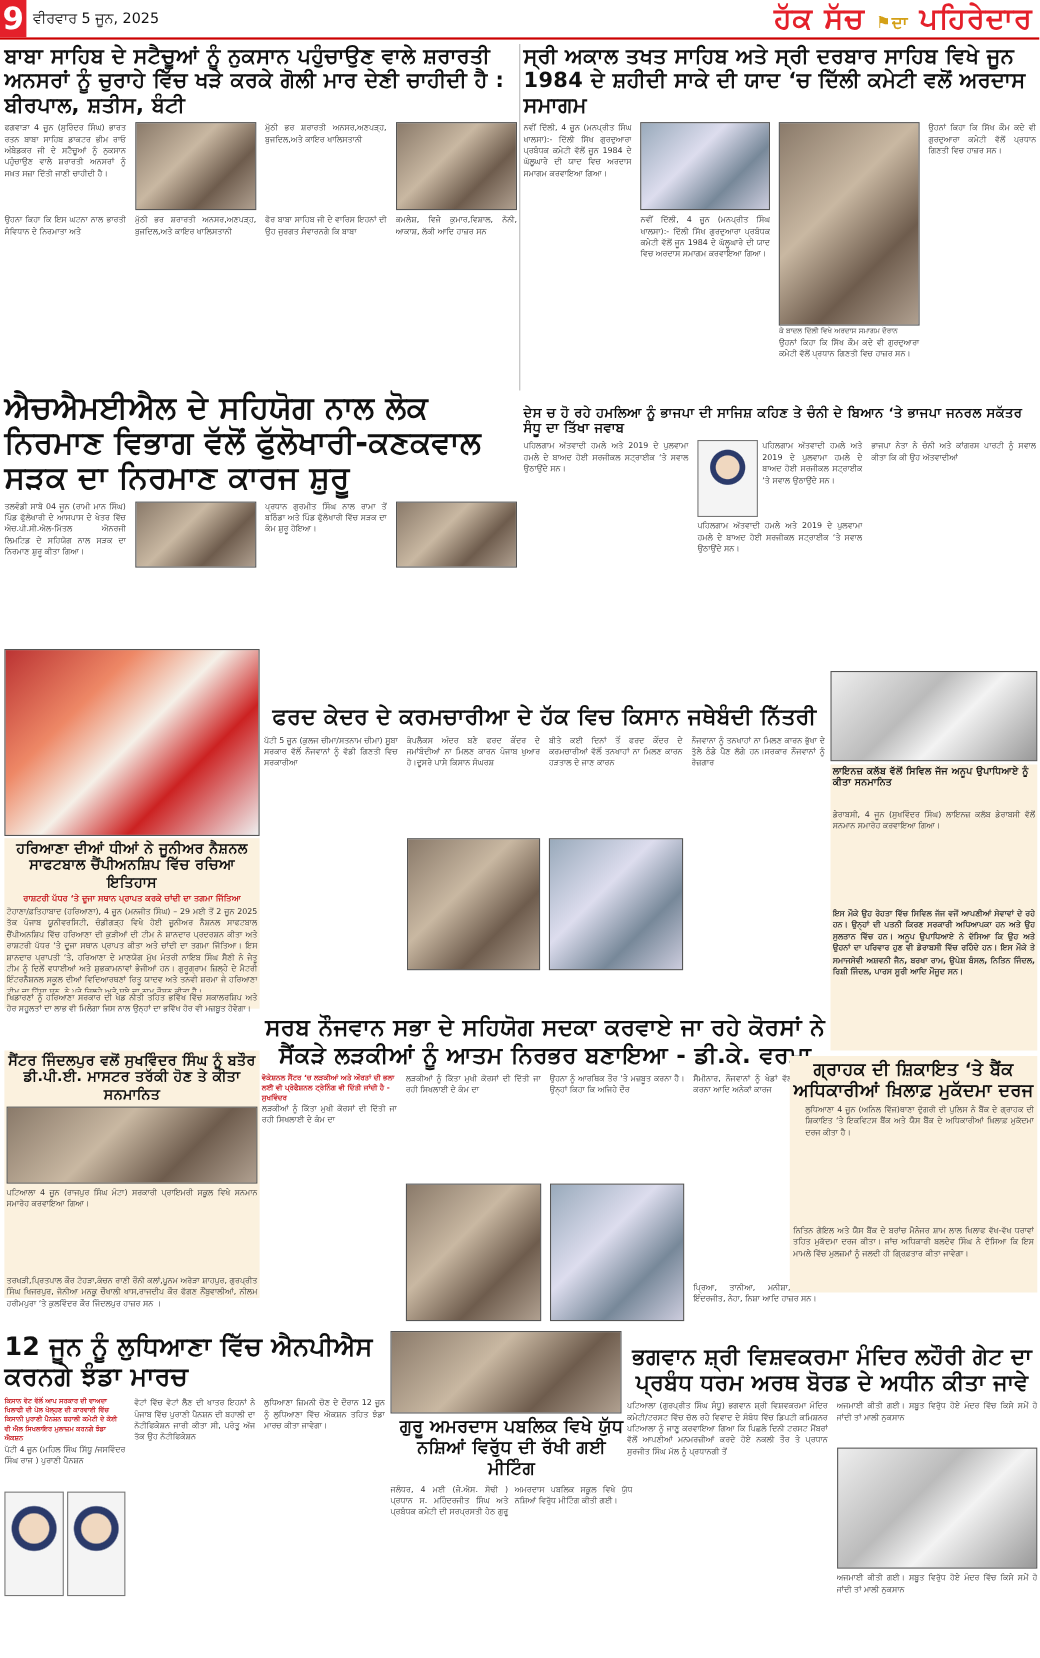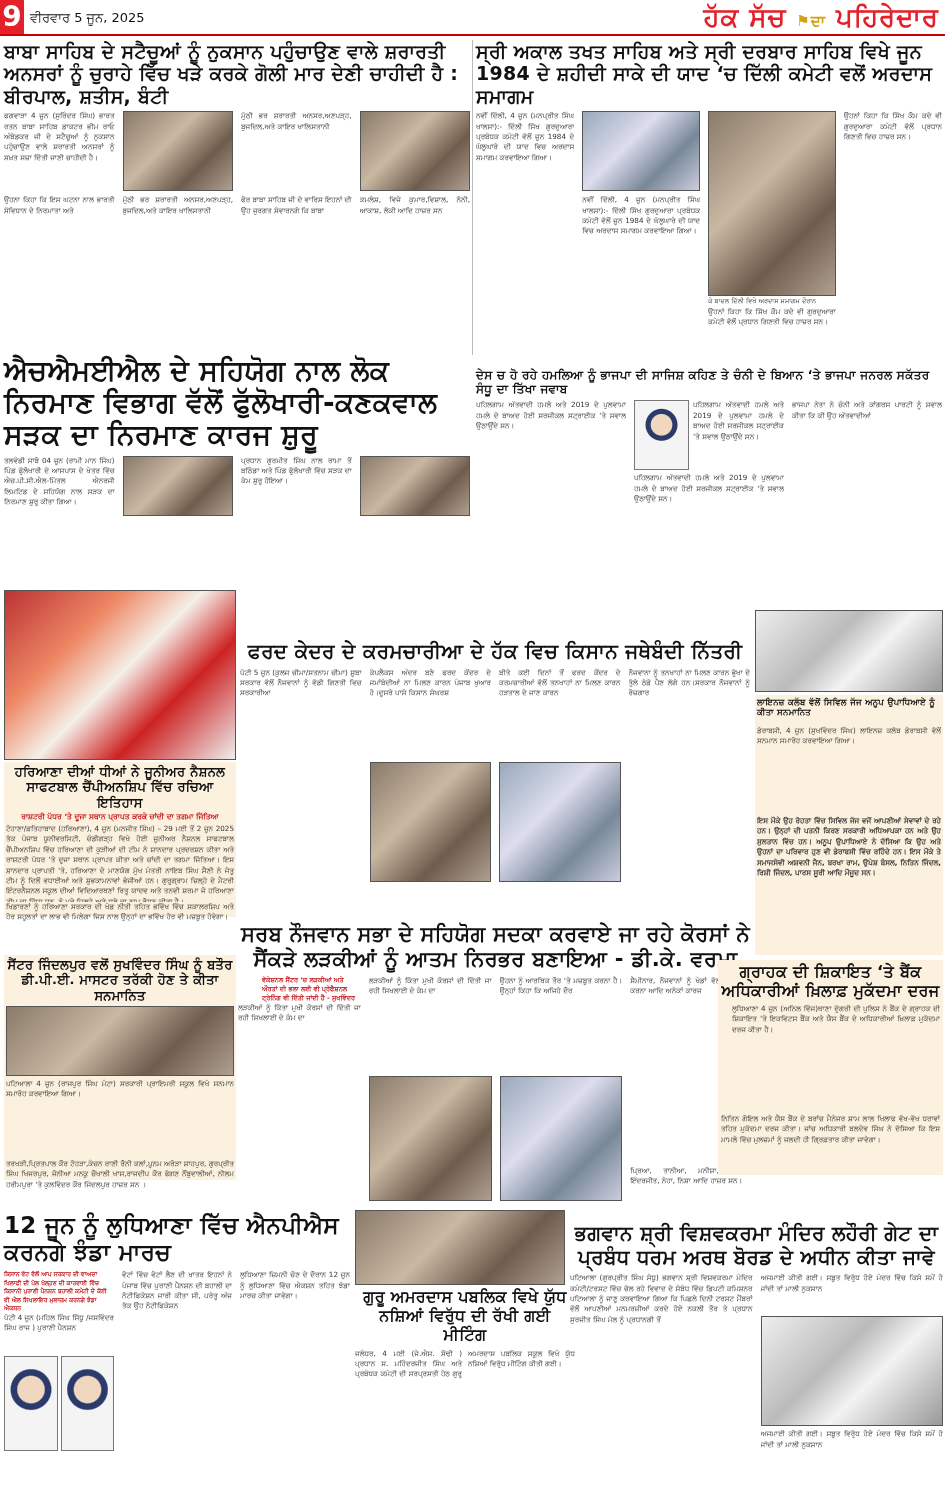--- a/index.html
+++ b/index.html
@@ -123,29 +123,29 @@
 
 <div class="abs sand" style="left:4px;top:955px;width:232px;height:225px;padding:2px;">
   <div class="hl" style="font-size:13px;text-align:center;">ਸੈਂਟਰ ਜਿੰਦਲਪੁਰ ਵਲੋਂ ਸੁਖਵਿੰਦਰ ਸਿੰਘ ਨੂੰ ਬਤੌਰ ਡੀ.ਪੀ.ਈ. ਮਾਸਟਰ ਤਰੱਕੀ ਹੋਣ ਤੇ ਕੀਤਾ ਸਨਮਾਨਿਤ</div>
   <div class="photo" style="height:70px;margin-top:3px;"></div>
   <div class="body-text" style="height:80px;margin-top:3px;">ਪਟਿਆਲਾ 4 ਜੂਨ (ਰਾਜਪੁਰ ਸਿੰਘ ਮੰਟਾ) ਸਰਕਾਰੀ ਪ੍ਰਾਇਮਰੀ ਸਕੂਲ ਵਿਖੇ ਸਨਮਾਨ ਸਮਾਰੋਹ ਕਰਵਾਇਆ ਗਿਆ।</div>
   <div class="body-text" style="height:32px;">ਤਰਖੜੀ,ਪ੍ਰਿਤਪਾਲ ਕੌਰ ਟੋਹੜਾ,ਕੰਚਨ ਰਾਣੀ ਰੌਨੀ ਕਲਾਂ,ਪੂਨਮ ਅਰੋੜਾ ਸ਼ਾਹਪੁਰ, ਗੁਰਪ੍ਰੀਤ ਸਿੰਘ ਖਿਜਰਪੁਰ, ਜੋਨੀਆ ਮਨਕੂ ਚੌਖਾਲੀ ਖਾਸ,ਰਾਜਦੀਪ ਕੌਰ ਫੱਗਣ ਨੌਂਬੁਵਾਲੀਆਂ, ਨੀਲਮ ਹਰੀਮਪੁਰਾ ‘ਤੇ ਕੁਲਵਿੰਦਰ ਕੌਰ ਜਿੰਦਲਪੁਰ ਹਾਜ਼ਰ ਸਨ ।</div>
 </div>
 
 <div class="abs sand" style="left:755px;top:695px;width:188px;height:260px;padding:2px;">
   <div class="hl" style="font-size:8.5px;">ਲਾਇਨਜ਼ ਕਲੱਬ ਵੱਲੋਂ ਸਿਵਿਲ ਜੱਜ ਅਨੂਪ ਉਪਾਧਿਆਏ ਨੂੰ ਕੀਤਾ ਸਨਮਾਨਿਤ</div>
-  <div class="body-text" style="height:90px;margin-top:9px;">ਡੇਰਾਬਸੀ, 4 ਜੂਨ (ਸੁਖਵਿੰਦਰ ਸਿੰਘ) ਲਾਇਨਜ਼ ਕਲੱਬ ਡੇਰਾਬਸੀ ਵੱਲੋਂ ਸਨਮਾਨ ਸਮਾਰੋਹ ਕਰਵਾਇਆ ਗਿਆ।</div>
+  <div class="body-text" style="height:90px;margin-top:19px;">ਡੇਰਾਬਸੀ, 4 ਜੂਨ (ਸੁਖਵਿੰਦਰ ਸਿੰਘ) ਲਾਇਨਜ਼ ਕਲੱਬ ਡੇਰਾਬਸੀ ਵੱਲੋਂ ਸਨਮਾਨ ਸਮਾਰੋਹ ਕਰਵਾਇਆ ਗਿਆ।</div>
   <div class="body-text" style="height:145px;font-weight:bold;">ਇਸ ਮੌਕੇ ਉਹ ਰੋਹਤਾ ਵਿੱਚ ਸਿਵਿਲ ਜੱਜ ਵਜੋਂ ਆਪਣੀਆਂ ਸੇਵਾਵਾਂ ਦੇ ਰਹੇ ਹਨ। ਉਨ੍ਹਾਂ ਦੀ ਪਤਨੀ ਕਿਰਣ ਸਰਕਾਰੀ ਅਧਿਆਪਕਾ ਹਨ ਅਤੇ ਉਹ ਸੁਲਤਾਨ ਵਿੱਚ ਹਨ। ਅਨੂਪ ਉਪਾਧਿਆਏ ਨੇ ਦੱਸਿਆ ਕਿ ਉਹ ਅਤੇ ਉਹਨਾਂ ਦਾ ਪਰਿਵਾਰ ਹੁਣ ਵੀ ਡੇਰਾਬਸੀ ਵਿੱਚ ਰਹਿੰਦੇ ਹਨ। ਇਸ ਮੌਕੇ ਤੇ ਸਮਾਜਸੇਵੀ ਅਸ਼ਵਨੀ ਜੈਨ, ਬਰਖਾ ਰਾਮ, ਉਪੇਸ਼ ਬੰਸਲ, ਨਿਤਿਨ ਜਿੰਦਲ, ਰਿਸ਼ੀ ਜਿੰਦਲ, ਪਾਰਸ ਸੂਰੀ ਆਦਿ ਮੌਜੂਦ ਸਨ।</div>
 </div>
 
 <div class="abs" style="left:238px;top:922px;width:515px;">
   <div class="hl" style="font-size:21px;text-align:center;">ਸਰਬ ਨੌਜਵਾਨ ਸਭਾ ਦੇ ਸਹਿਯੋਗ ਸਦਕਾ ਕਰਵਾਏ ਜਾ ਰਹੇ ਕੋਰਸਾਂ ਨੇ ਸੈਂਕੜੇ ਲੜਕੀਆਂ ਨੂੰ ਆਤਮ ਨਿਰਭਰ ਬਣਾਇਆ - ਡੀ.ਕੇ. ਵਰਮਾ</div>
   <div class="cols" style="grid-template-columns:repeat(4,1fr);margin-top:4px;">
     <div>
-      <div class="sub-red" style="font-size:6.5px;line-height:9px;margin-left:24px;">ਵੋਕੇਸ਼ਨਲ ਸੈਂਟਰ ‘ਚ ਲੜਕੀਆਂ ਅਤੇ ਔਰਤਾਂ ਦੀ ਭਲਾ ਲਈ ਵੀ ਪ੍ਰੋਫੈਸ਼ਨਲ ਟ੍ਰੇਨਿੰਗ ਵੀ ਦਿੱਤੀ ਜਾਂਦੀ ਹੈ - ਸੁਖਵਿੰਦਰ</div>
+      <div class="sub-red" style="font-size:6.5px;line-height:9px;">ਵੋਕੇਸ਼ਨਲ ਸੈਂਟਰ ‘ਚ ਲੜਕੀਆਂ ਅਤੇ ਔਰਤਾਂ ਦੀ ਭਲਾ ਲਈ ਵੀ ਪ੍ਰੋਫੈਸ਼ਨਲ ਟ੍ਰੇਨਿੰਗ ਵੀ ਦਿੱਤੀ ਜਾਂਦੀ ਹੈ - ਸੁਖਵਿੰਦਰ</div>
       <div class="body-text" style="height:215px;">ਲੜਕੀਆਂ ਨੂੰ ਕਿੱਤਾ ਮੁਖੀ ਕੋਰਸਾਂ ਦੀ ਦਿੱਤੀ ਜਾ ਰਹੀ ਸਿਖਲਾਈ ਦੇ ਕੰਮ ਦਾ</div>
     </div>
     <div>
       <div class="body-text" style="height:100px;">ਲੜਕੀਆਂ ਨੂੰ ਕਿੱਤਾ ਮੁਖੀ ਕੋਰਸਾਂ ਦੀ ਦਿੱਤੀ ਜਾ ਰਹੀ ਸਿਖਲਾਈ ਦੇ ਕੰਮ ਦਾ</div>
       <div class="photo" style="height:125px;"></div>
     </div>
     <div>
       <div class="body-text" style="height:100px;">ਉਹਨਾ ਨੂੰ ਆਰਥਿਕ ਤੌਰ ‘ਤੇ ਮਜ਼ਬੂਤ ਕਰਨਾ ਹੈ। ਉਨ੍ਹਾਂ ਕਿਹਾ ਕਿ ਅਜਿਹੇ ਦੌਰ</div>
       <div class="photo blue" style="height:125px;"></div>
     </div>

